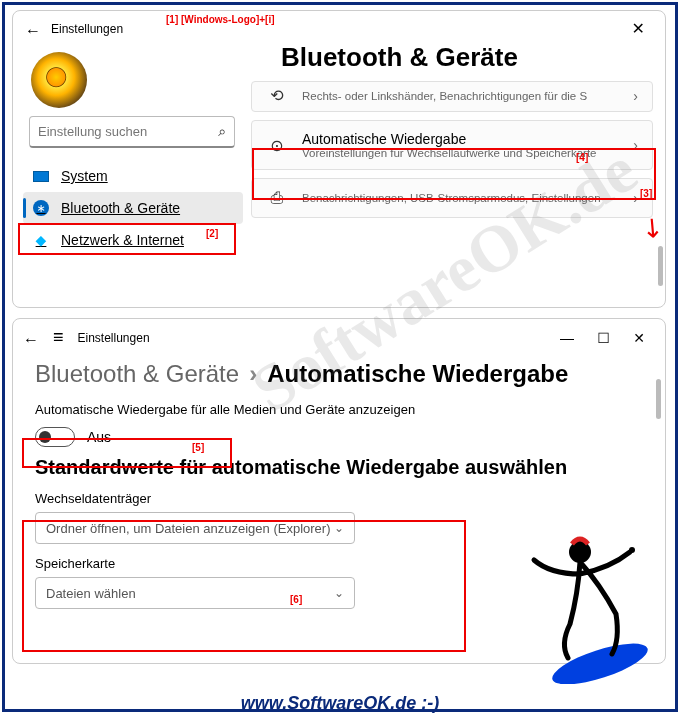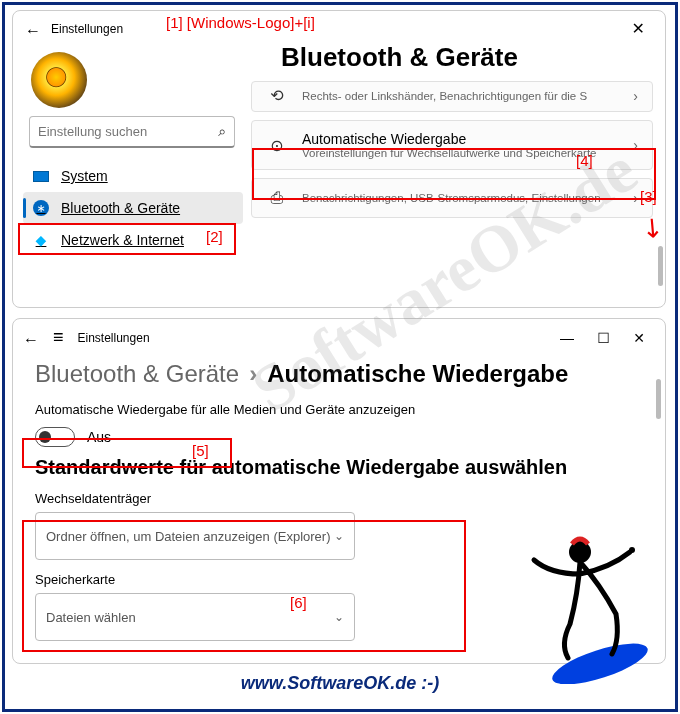--- a/index.html
+++ b/index.html
@@ -9,21 +9,21 @@
 
 .window { position: absolute; background: #fff; border: 1px solid #ccc; border-radius: 8px; }
 .win1 { top: 10px; left: 12px; width: 654px; height: 298px; }
 .win2 { top: 318px; left: 12px; width: 654px; height: 346px; }
 
 .titlebar { display: flex; align-items: center; padding: 8px 12px; font-size: 12px; gap: 10px; }
 .titlebar .back-arrow { font-size: 16px; cursor: pointer; }
 .titlebar .spacer { flex: 1; }
 .close-x { font-size: 16px; padding: 0 8px; cursor: pointer; }
 
-.annot { position: absolute; color: #e00; font-weight: normal; font-size: 15px; font-family: Arial, sans-serif; }
+.annot { position: absolute; color: #e00; font-weight: bold; font-size: 10px; font-family: Arial, sans-serif; }
 .redbox { position: absolute; border: 2px solid #e00; }
 
 .win1-body { display: flex; padding: 0 6px; }
 .sidebar { width: 228px; padding: 0 4px; }
 .avatar { width: 56px; height: 56px; border-radius: 50%; margin: 6px 0 8px 8px; background: radial-gradient(circle at 45% 45%, #fc0 0%, #f90 20%, #7a4a00 22%, #ffe13a 24%, #ffb300 42%, #6a4a15 72%, #3a6a1a 100%); display:flex; align-items:center; justify-content:center; }
 
 .page-title { font-size: 26px; font-weight: 600; margin-left: 30px; margin-top: -4px; margin-bottom: 8px; }
 
 .searchbox { display: flex; align-items: center; border: 1px solid #bbb; border-radius: 4px; height: 32px; padding: 0 8px; margin: 6px 8px 12px 6px; background:#fff; border-bottom: 2px solid #888;}
 .searchbox input { border: none; outline: none; flex: 1; font-size: 13px; background: transparent; }
@@ -56,27 +56,27 @@
 .breadcrumb .bcsep { color:#888; }
 
 .sub1 { font-size: 13px; padding: 4px 0 8px 22px; }
 .toggle-row { display:flex; align-items:center; gap:12px; padding: 2px 0 6px 22px; }
 .toggle { width:40px; height:20px; border:1px solid #555; border-radius:10px; position:relative; background:#fff; cursor:pointer;}
 .toggle .knob { width:12px; height:12px; border-radius:50%; background:#333; position:absolute; top:3px; left:3px; }
 .toggle-label { font-size:14px; }
 
 .heading2 { font-size: 20px; font-weight:600; padding: 2px 22px 8px 22px; line-height:1.2;}
 .field-label { font-size:13px; padding: 4px 0 4px 22px; }
-.dropdown { margin: 2px 0 8px 22px; width: 320px; border:1px solid #bbb; border-radius:4px; height:48px; display:flex; align-items:center; padding:0 10px; font-size:13px; color:#555; justify-content:space-between; cursor:pointer; background:#fff;}
+.dropdown { margin: 2px 0 8px 22px; width: 320px; border:1px solid #bbb; border-radius:4px; height:32px; display:flex; align-items:center; padding:0 10px; font-size:13px; color:#555; justify-content:space-between; cursor:pointer; background:#fff;}
 .dropdown .chev { font-size:12px; color:#666;}
 
 .watermark { position:absolute; top:0; left:0; width:680px; height:714px; pointer-events:none; display:flex; align-items:flex-start; justify-content:center; }
 .watermark span { font-size:66px; color:rgba(120,120,120,0.16); font-weight:600; transform: rotate(-32deg) translate(-40px, 260px); white-space:nowrap; font-family: Georgia, serif;}
 
-.footer-url { position:absolute; bottom:20px; left:0; width:100%; text-align:center; font-size:18px; font-weight:bold; color:#0a2a7a; font-style:italic; }
+.footer-url { position:absolute; bottom:0; left:0; width:100%; text-align:center; font-size:18px; font-weight:bold; color:#0a2a7a; font-style:italic; }
 
 .surfer { position:absolute; right:20px; bottom:30px; width:140px; height:160px; pointer-events:none; }
 
 .arrow-red { position:absolute; color:#e00; font-size:26px; transform:rotate(40deg); }
 </style>
 </head>
 <body>
 
 <div class="outer-border"></div>
 

